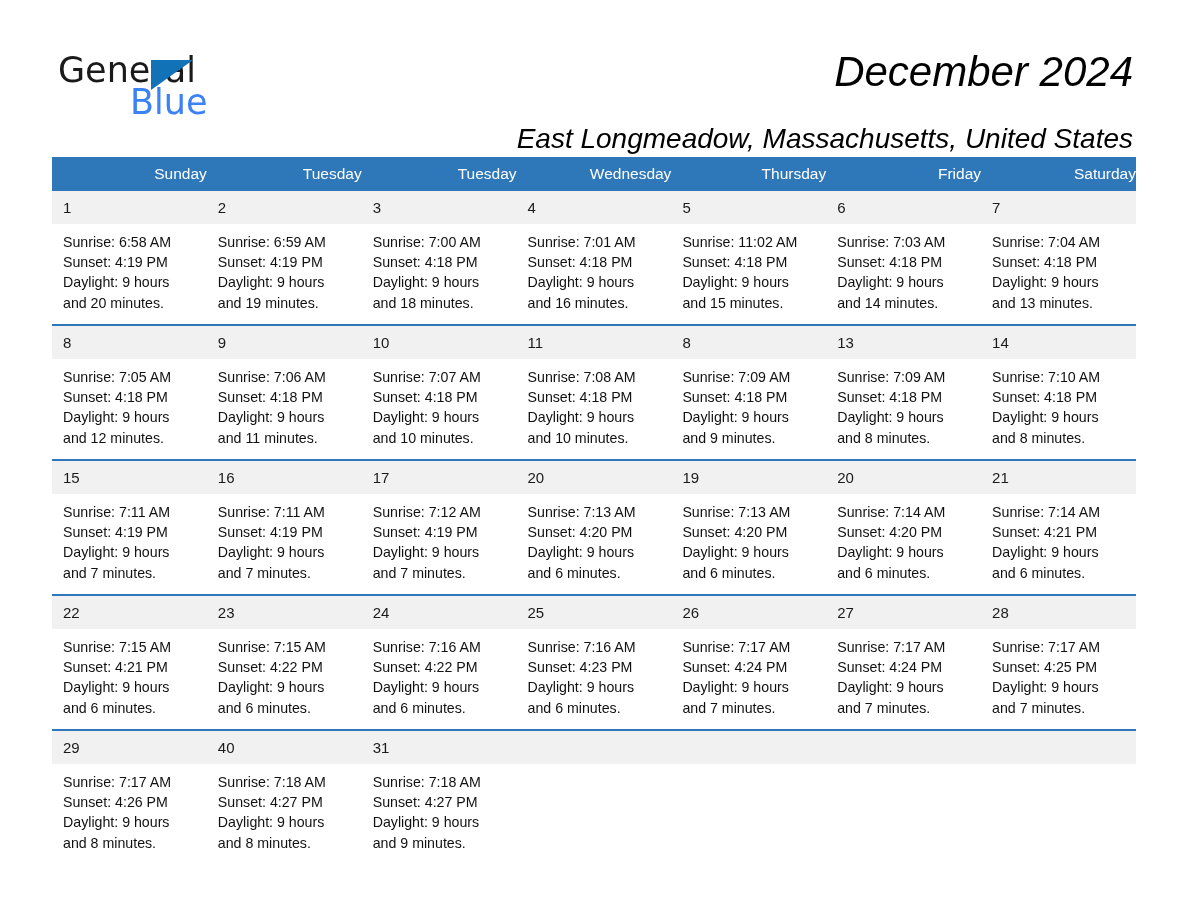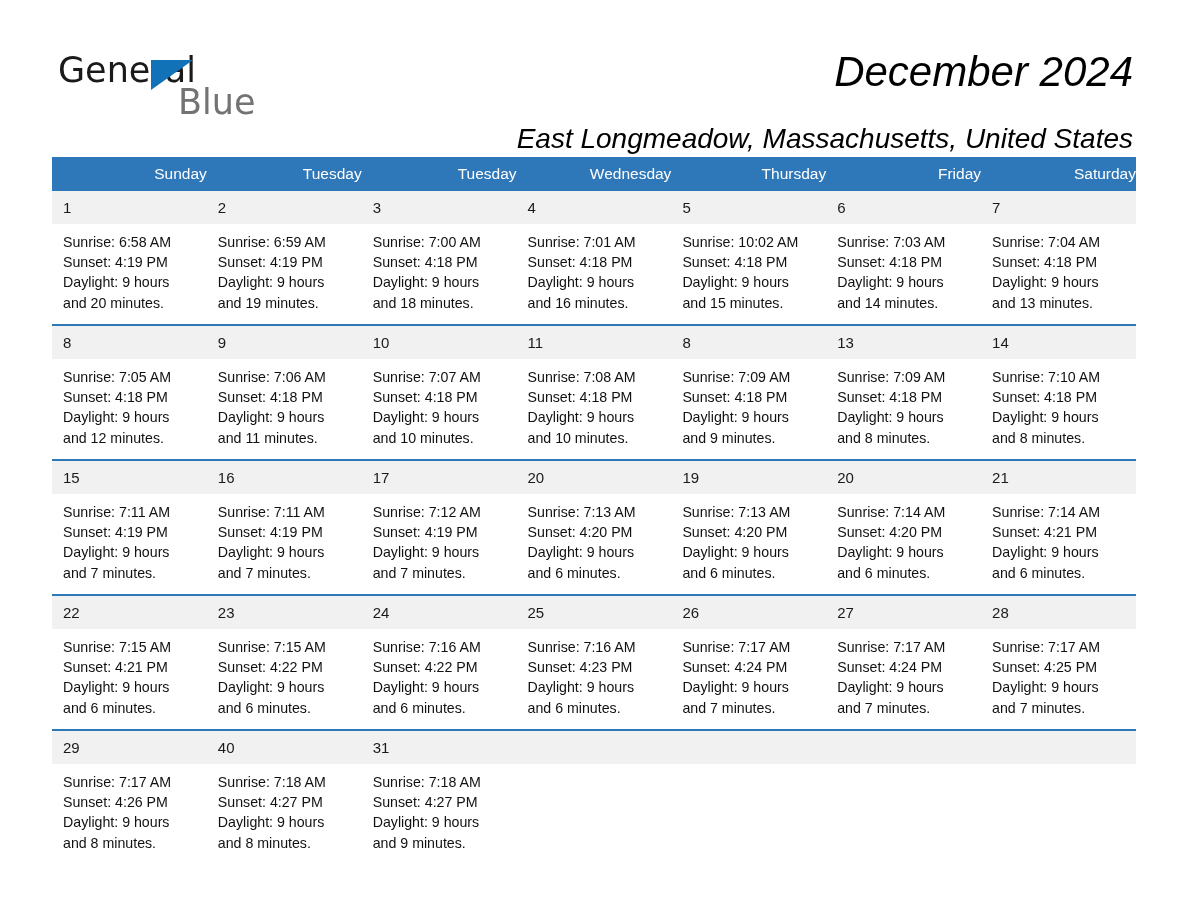--- a/index.html
+++ b/index.html
@@ -44,25 +44,24 @@
     color: #1a1a1a;
     font-family: "DejaVu Sans", sans-serif;
     font-weight: 400;
     line-height: 40px;
   }
   .logo-blue {
     position: absolute;
     left: 72px;
     top: 32px;
     font-size: 35px;
-    color: #737373;
+    color: #3b82f6;
     font-family: "DejaVu Sans", sans-serif;
     font-weight: 400;
     line-height: 40px;
-    margin-left: 48px;
   }
   .logo-triangle {
     position: absolute;
     left: 93px;
     top: 10px;
     width: 0;
     height: 0;
     border-left: 42px solid #1272b8;
     border-bottom: 30px solid transparent;
   }
@@ -231,21 +230,21 @@
                   <div>Sunset: 4:18 PM</div>
                   <div>Daylight: 9 hours</div>
                   <div>and 16 minutes.</div>
                 </div>
               </div>
             </td>
           <td>
               <div class="cell">
                 <div class="daynum">5</div>
                 <div class="info">
-                  <div>Sunrise: 10:02 AM</div>
+                  <div>Sunrise: 11:02 AM</div>
                   <div>Sunset: 4:18 PM</div>
                   <div>Daylight: 9 hours</div>
                   <div>and 15 minutes.</div>
                 </div>
               </div>
             </td>
           <td>
               <div class="cell">
                 <div class="daynum">6</div>
                 <div class="info">

